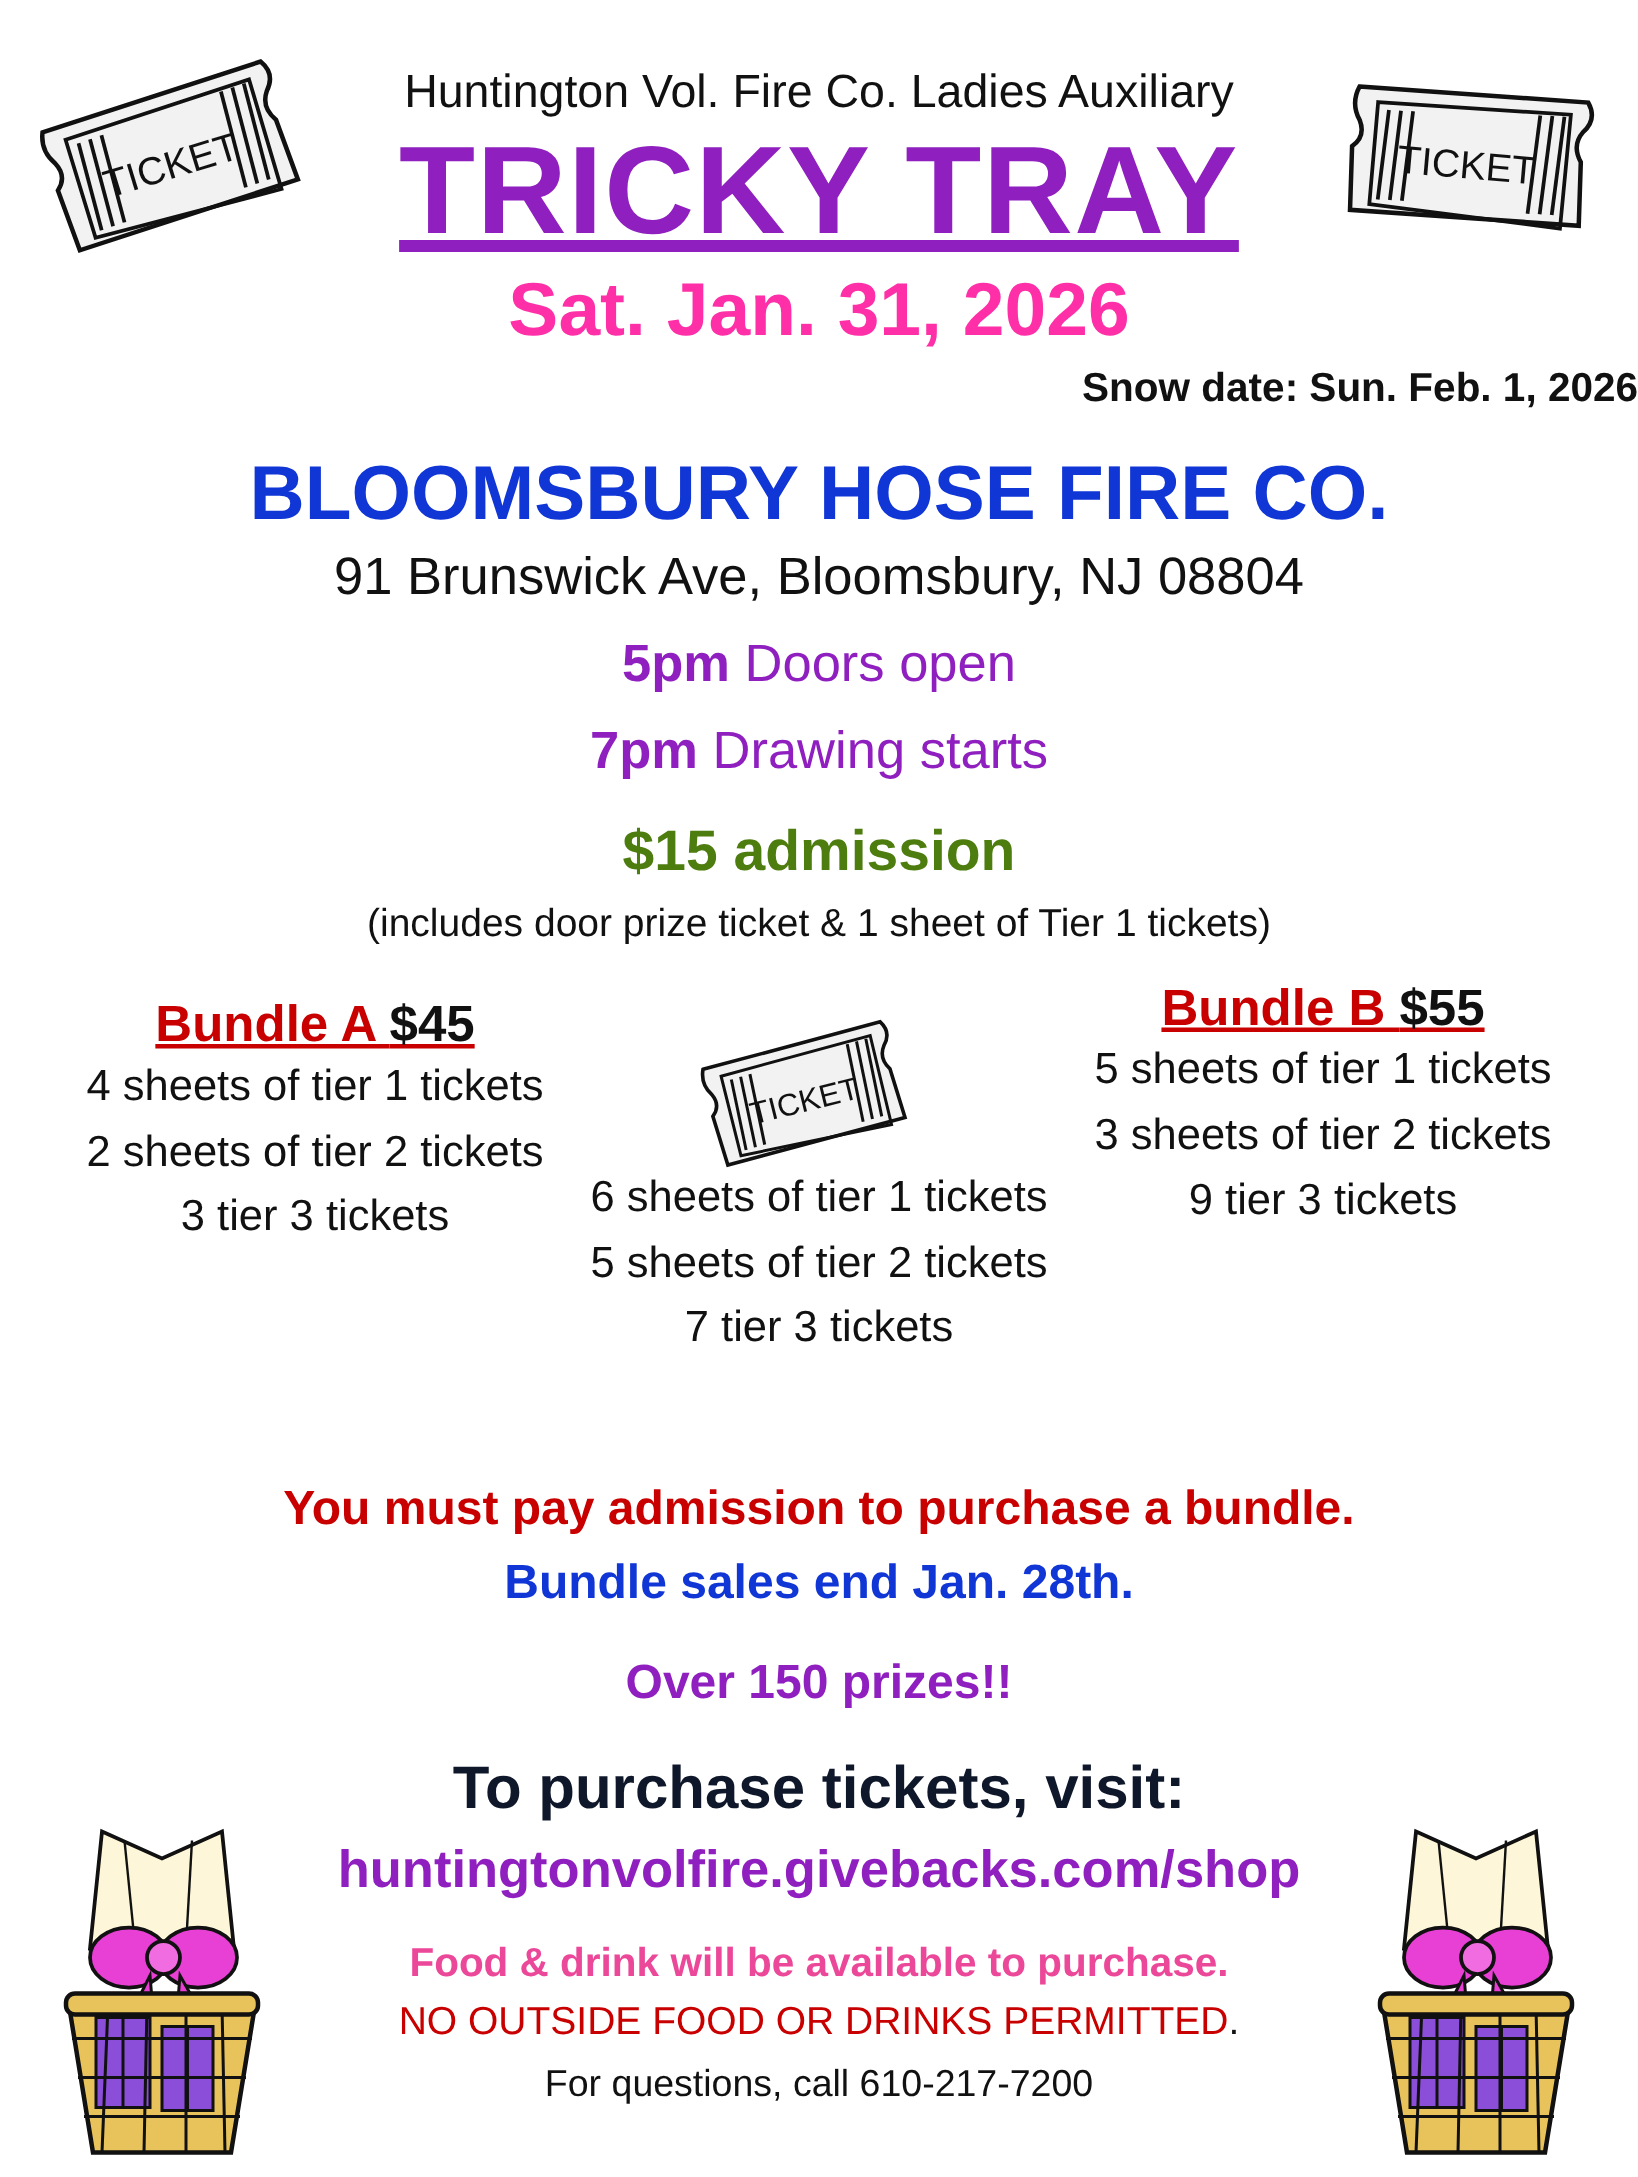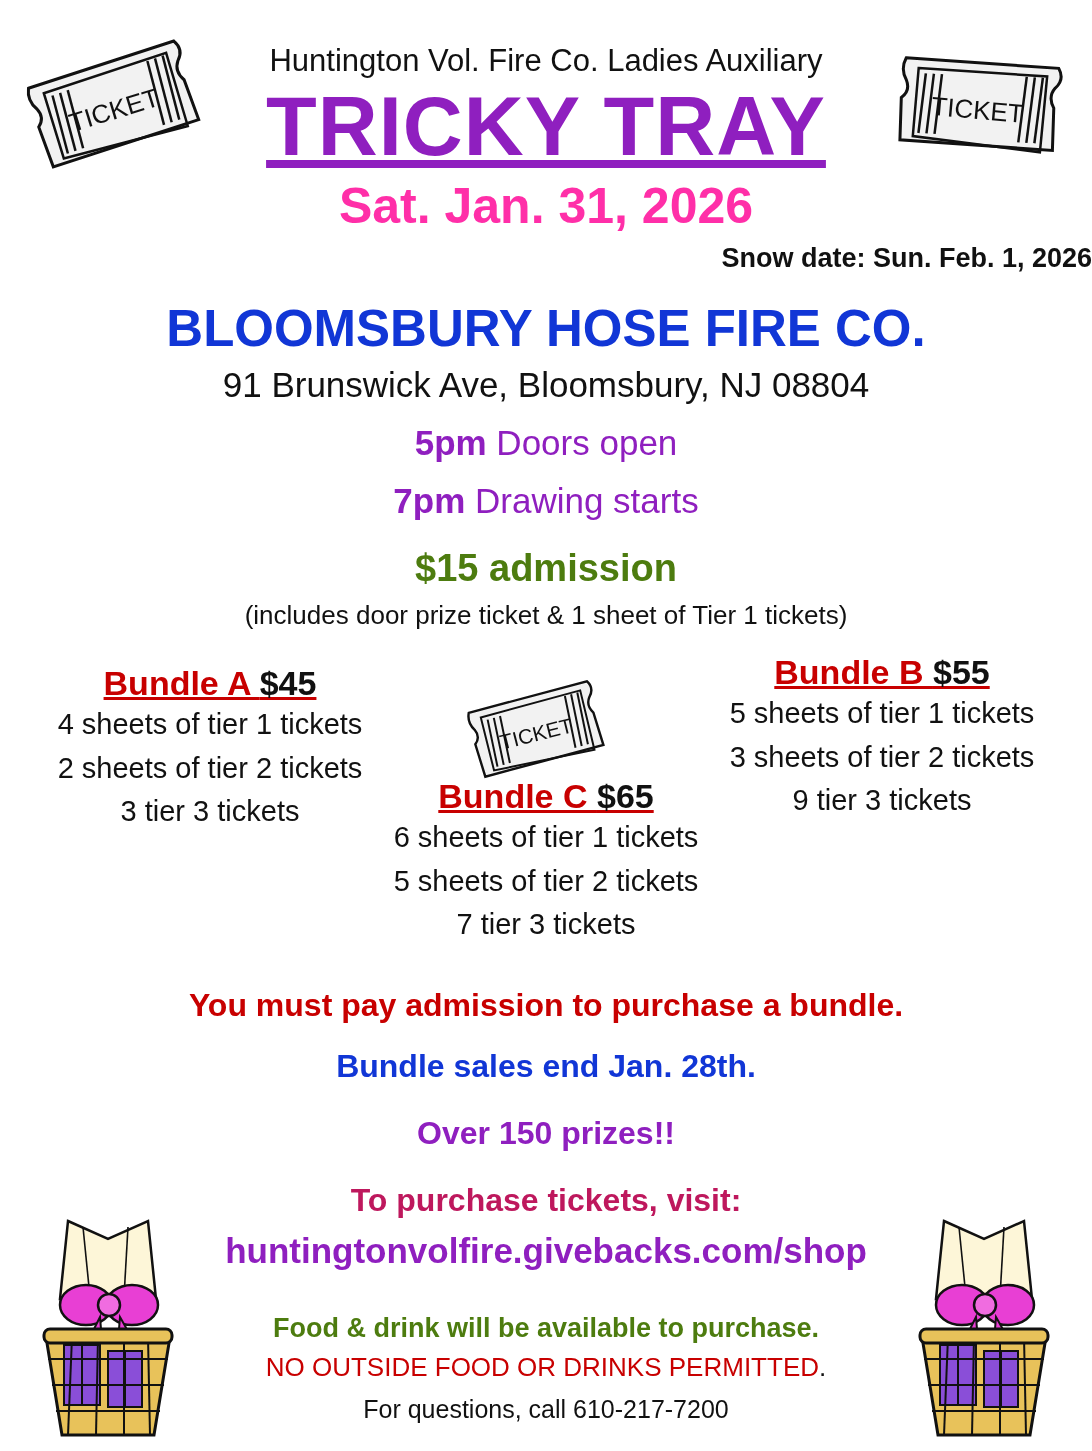--- a/index.html
+++ b/index.html
@@ -140,46 +140,46 @@
   .must-pay {
     font-size: 32px;
     font-weight: bold;
     color: #c80000;
     margin-top: 4px;
   }
   .sales-end {
     font-size: 32px;
     font-weight: bold;
     color: #1136d6;
-    margin-top: 24px;
+    margin-top: 12px;
   }
   .prizes {
     font-size: 32px;
     font-weight: bold;
     color: #8f1fbf;
     margin-top: 30px;
   }
   .purchase {
-    font-size: 32px;
-    font-weight: bold;
-    color: #be185d;
+    font-size: 40px;
+    font-weight: bold;
+    color: #0f172a;
     margin-top: 30px;
   }
   .url {
     font-size: 35px;
     font-weight: bold;
     color: #8f1fbf;
     margin-top: 12px;
     text-decoration: none;
   }
   .food {
     font-size: 27px;
     font-weight: bold;
-    color: #4d7c0f;
-    margin-top: 42px;
+    color: #ec4899;
+    margin-top: 26px;
   }
   .nofood {
     font-size: 26px;
     color: #c80000;
     margin-top: 8px;
   }
   .nofood .dot { color: #111; }
   .questions {
     font-size: 25px;
     color: #111;
@@ -338,21 +338,20 @@
     </div>
 
     <div class="bundle-b">
       <div class="bundle-head"><span>Bundle B </span><span class="price">$55</span></div>
       <div class="bundle-line">5 sheets of tier 1 tickets</div>
       <div class="bundle-line">3 sheets of tier 2 tickets</div>
       <div class="bundle-line">9 tier 3 tickets</div>
     </div>
 
     <div class="bundle-c">
-      <div class="bundle-head"><span>Bundle C </span><span class="price">$65</span></div>
       <div class="bundle-line">6 sheets of tier 1 tickets</div>
       <div class="bundle-line">5 sheets of tier 2 tickets</div>
       <div class="bundle-line">7 tier 3 tickets</div>
     </div>
 
   </div>
 
   <div class="must-pay">You must pay admission to purchase a bundle.</div>
   <div class="sales-end">Bundle sales end Jan. 28th.</div>
   <div class="prizes">Over 150 prizes!!</div>

